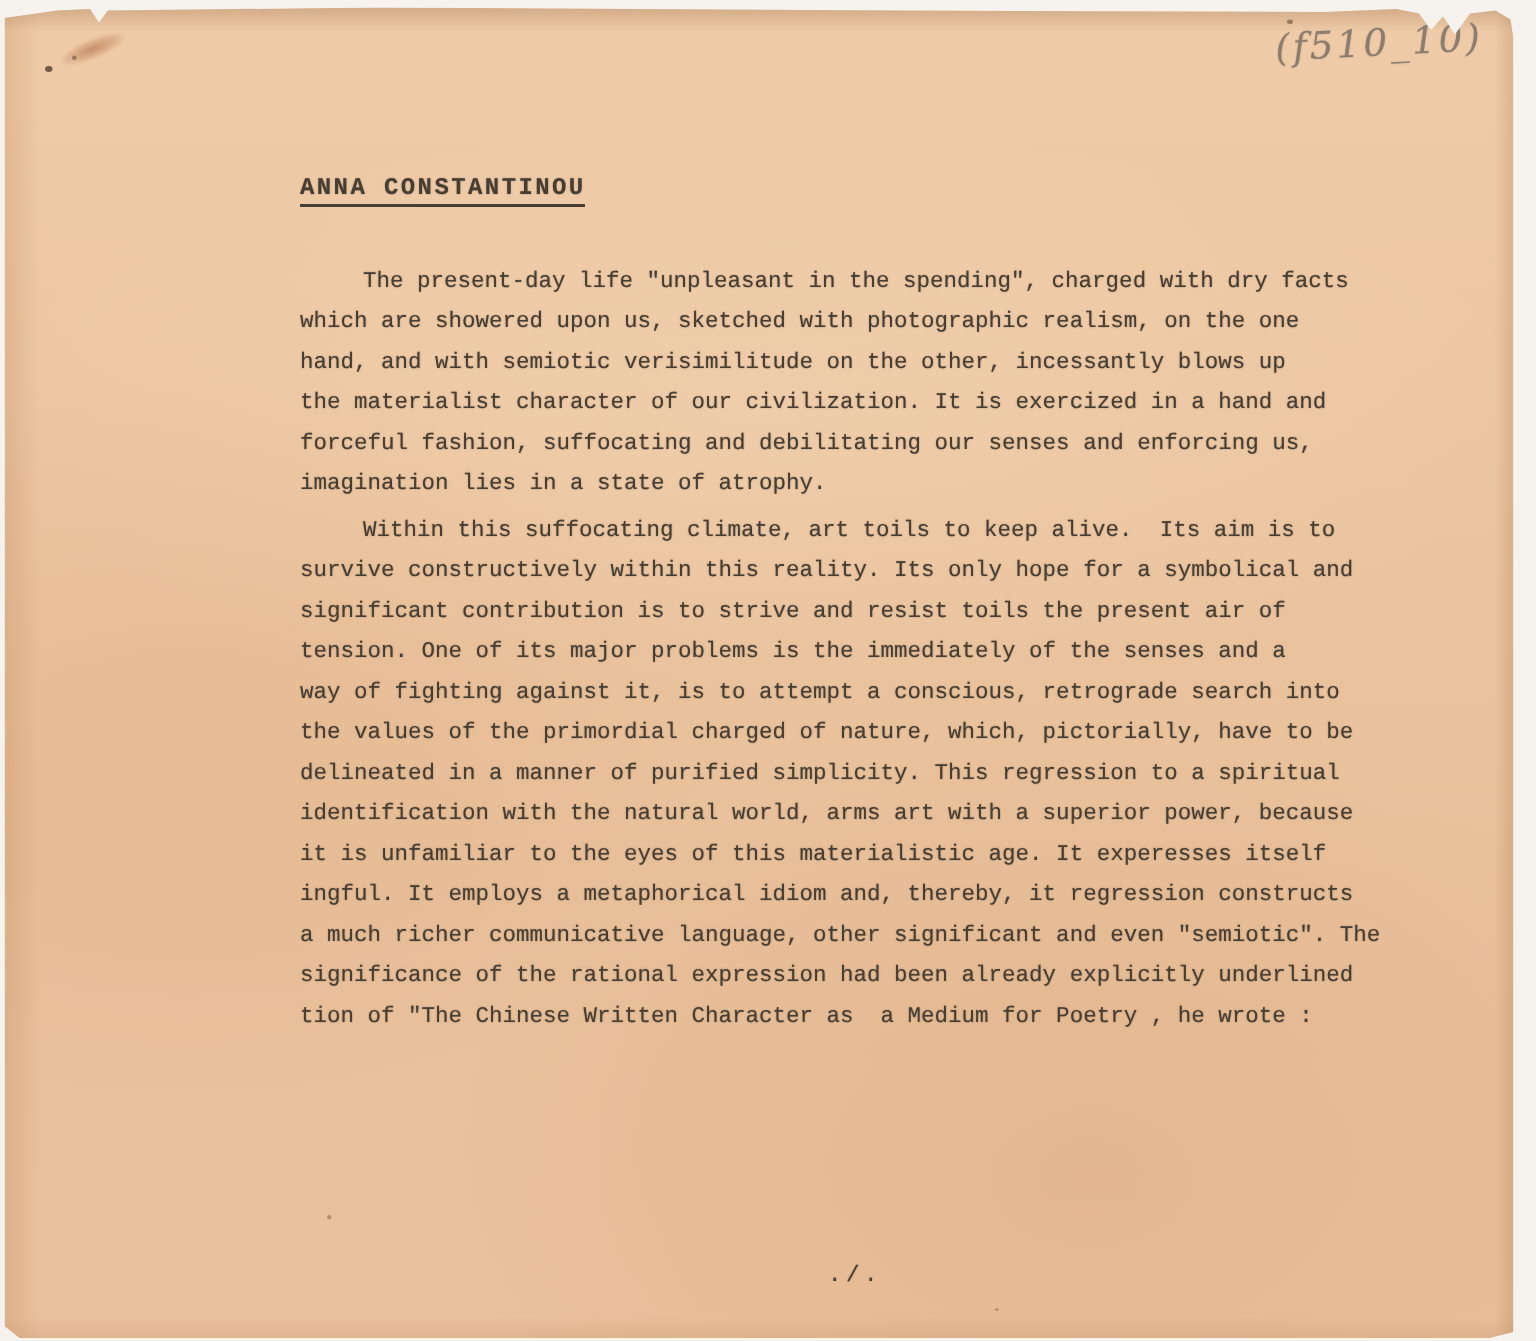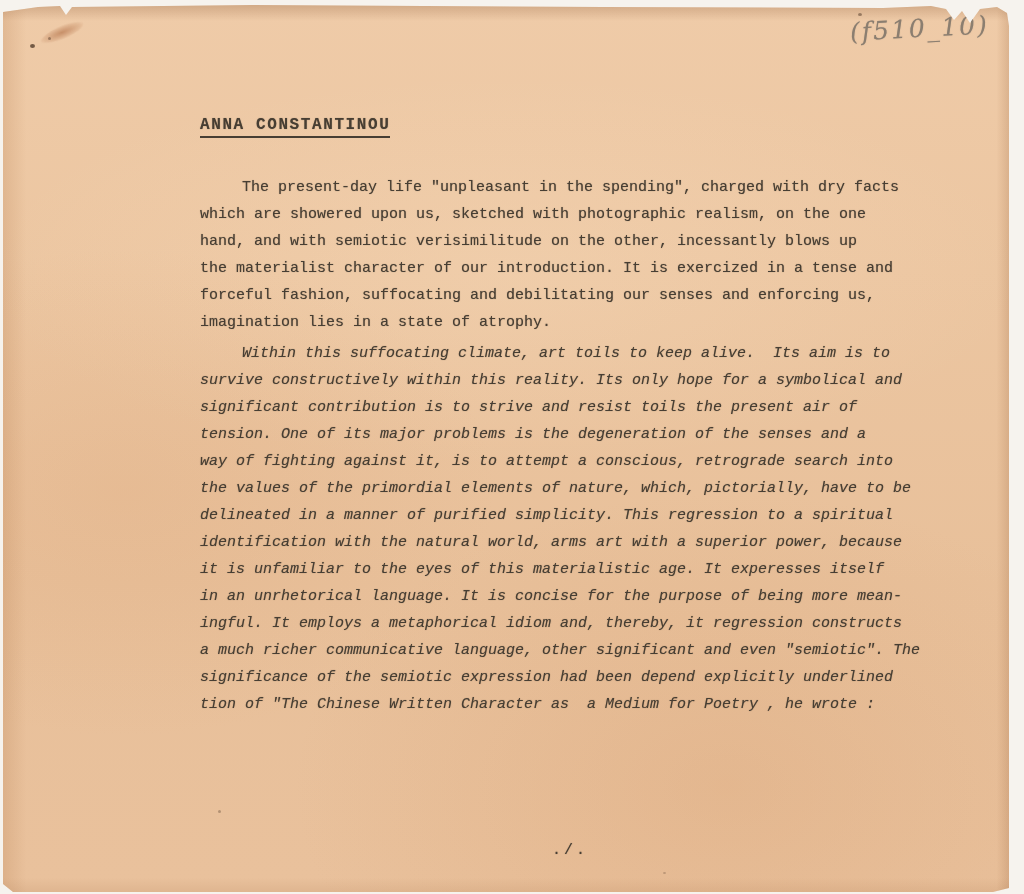--- a/index.html
+++ b/index.html
@@ -78,21 +78,21 @@
   }
   .doc-title {
     display: inline-block;
     font-size: 16px; font-weight: bold;
     letter-spacing: 1.6px;
     padding-bottom: 2px;
     border-bottom: 2px solid #473e33;
     margin-bottom: 36px;
   }
   .para { line-height: 27px; }
-  .para + .para { margin-top: 4px; font-style: italic; }
+  .para + .para { margin-top: 4px; }
   .line { white-space: pre; }
   .para .line:first-child { padding-left: 42px; }
 
   .footer-mark {
     position: absolute; left: 0; width: 740px; top: 726px;
     text-align: center;
     letter-spacing: 3px;
     font-size: 15px;
   }
 </style>
@@ -116,39 +116,38 @@
 
     <div class="annotation">(f510_10)</div>
 
     <div class="typed">
       <div class="doc-title">ANNA CONSTANTINOU</div>
 
       <div class="para">
           <div class="line">The present-day life "unpleasant in the spending", charged with dry facts</div>
           <div class="line">which are showered upon us, sketched with photographic realism, on the one</div>
           <div class="line">hand, and with semiotic verisimilitude on the other, incessantly blows up</div>
-          <div class="line">the materialist character of our introduction. It is exercized in a tense and</div>
+          <div class="line">the materialist character of our civilization. It is exercized in a hand and</div>
           <div class="line">forceful fashion, suffocating and debilitating our senses and enforcing us,</div>
           <div class="line">imagination lies in a state of atrophy.</div>
         </div>
 
       <div class="para">
           <div class="line">Within this suffocating climate, art toils to keep alive.  Its aim is to</div>
           <div class="line">survive constructively within this reality. Its only hope for a symbolical and</div>
           <div class="line">significant contribution is to strive and resist toils the present air of</div>
-          <div class="line">tension. One of its major problems is the degeneration of the senses and a</div>
+          <div class="line">tension. One of its major problems is the immediately of the senses and a</div>
           <div class="line">way of fighting against it, is to attempt a conscious, retrograde search into</div>
-          <div class="line">the values of the primordial elements of nature, which, pictorially, have to be</div>
+          <div class="line">the values of the primordial charged of nature, which, pictorially, have to be</div>
           <div class="line">delineated in a manner of purified simplicity. This regression to a spiritual</div>
           <div class="line">identification with the natural world, arms art with a superior power, because</div>
           <div class="line">it is unfamiliar to the eyes of this materialistic age. It experesses itself</div>
-          <div class="line">in an unrhetorical language. It is concise for the purpose of being more mean-</div>
           <div class="line">ingful. It employs a metaphorical idiom and, thereby, it regression constructs</div>
           <div class="line">a much richer communicative language, other significant and even "semiotic". The</div>
-          <div class="line">significance of the semiotic expression had been depend explicitly underlined</div>
+          <div class="line">significance of the rational expression had been already explicitly underlined</div>
           <div class="line">tion of "The Chinese Written Character as  a Medium for Poetry , he wrote :</div>
         </div>
 
       <div class="footer-mark">./.</div>
     </div>
 
   </div>
 </div>
 
 </body></html>

